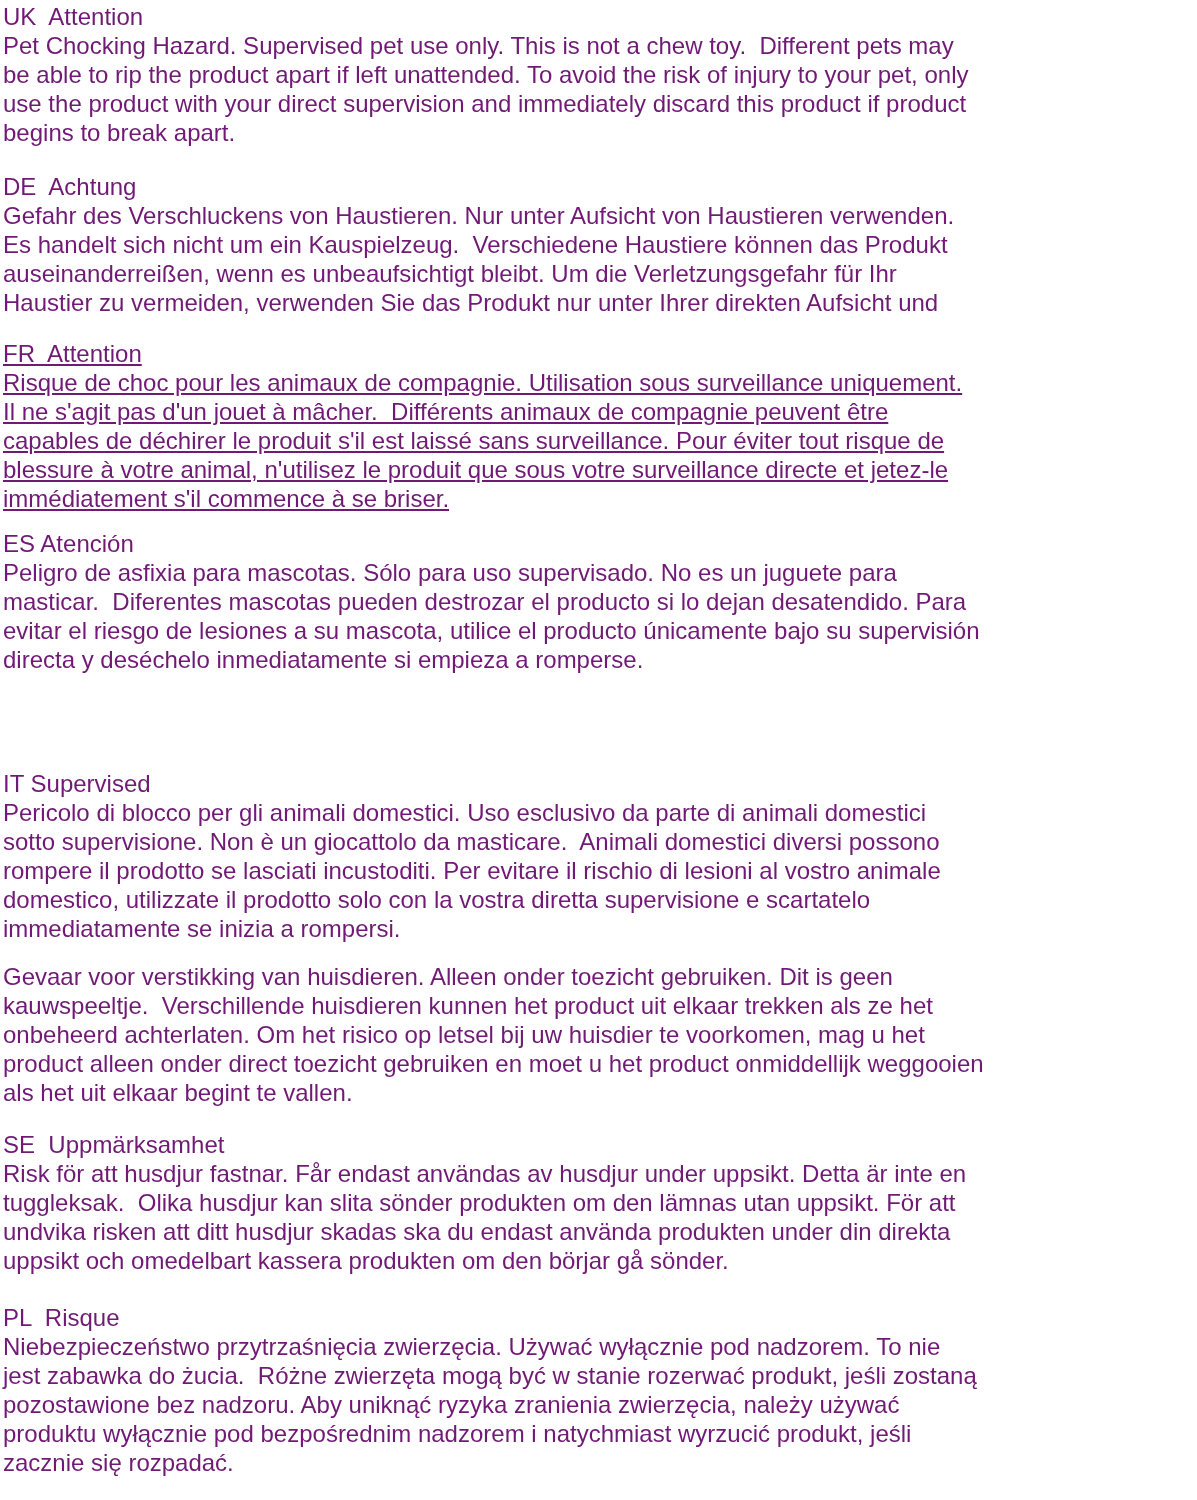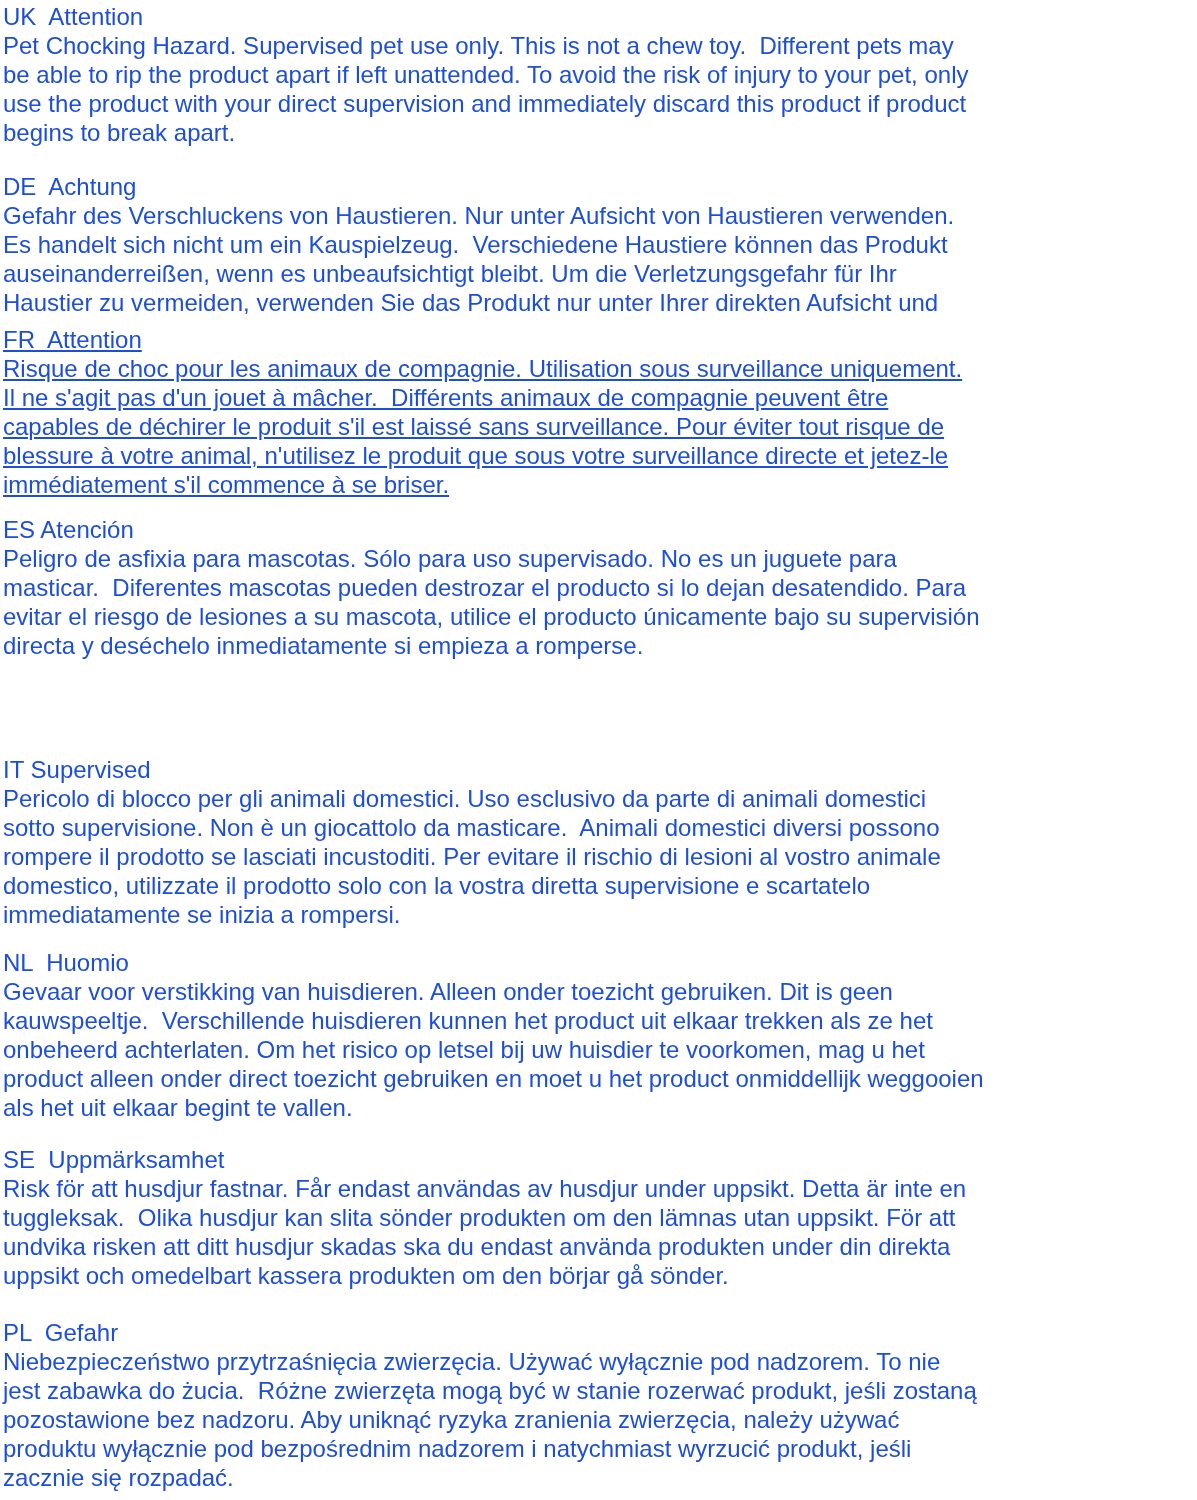--- a/index.html
+++ b/index.html
@@ -7,34 +7,34 @@
     padding: 0;
     background: #ffffff;
   }
   .page {
     width: 1197px;
     height: 1500px;
     box-sizing: border-box;
     padding: 2px 0 0 3px;
     overflow: hidden;
     background: #ffffff;
-    color: #1d4ed8;
+    color: #701a75;
     font-family: "Liberation Sans", sans-serif;
     font-size: 24px;
     line-height: 29px;
     letter-spacing: 0;
   }
   .warn-section { margin: 0; }
   .warn-header, .warn-body {
     white-space: pre-wrap;   
     word-break: normal;
   }
   
   .gap-uk { margin-bottom: 25px; }
-  .gap-de { margin-bottom: 8px; }
+  .gap-de { margin-bottom: 22px; }
   .gap-fr { margin-bottom: 13px; text-decoration: underline; }
   .gap-es { margin-bottom: 95px; margin-top: 16px; }  
   .gap-it { margin-bottom: 19px; }
   .gap-nl { margin-bottom: 23px; }
   .gap-se { margin-bottom: 28px; }
   .gap-pl { margin-bottom: 0; }
 </style>
 </head>
 <body>
 
@@ -76,38 +76,37 @@
   <section class="warn-section gap-it">
     <div class="warn-header">IT Supervised</div>
     <div class="warn-body">Pericolo di blocco per gli animali domestici. Uso esclusivo da parte di animali domestici
 sotto supervisione. Non è un giocattolo da masticare.  Animali domestici diversi possono
 rompere il prodotto se lasciati incustoditi. Per evitare il rischio di lesioni al vostro animale
 domestico, utilizzate il prodotto solo con la vostra diretta supervisione e scartatelo
 immediatamente se inizia a rompersi.</div>
   </section>
 
   <section class="warn-section gap-nl">
-    <div class="warn-header">NL  Huomio</div>
     <div class="warn-body">Gevaar voor verstikking van huisdieren. Alleen onder toezicht gebruiken. Dit is geen
 kauwspeeltje.  Verschillende huisdieren kunnen het product uit elkaar trekken als ze het
 onbeheerd achterlaten. Om het risico op letsel bij uw huisdier te voorkomen, mag u het
 product alleen onder direct toezicht gebruiken en moet u het product onmiddellijk weggooien
 als het uit elkaar begint te vallen.</div>
   </section>
 
   <section class="warn-section gap-se">
     <div class="warn-header">SE  Uppmärksamhet</div>
     <div class="warn-body">Risk för att husdjur fastnar. Får endast användas av husdjur under uppsikt. Detta är inte en
 tuggleksak.  Olika husdjur kan slita sönder produkten om den lämnas utan uppsikt. För att
 undvika risken att ditt husdjur skadas ska du endast använda produkten under din direkta
 uppsikt och omedelbart kassera produkten om den börjar gå sönder.</div>
   </section>
 
   <section class="warn-section gap-pl">
-    <div class="warn-header">PL  Gefahr</div>
+    <div class="warn-header">PL  Risque</div>
     <div class="warn-body">Niebezpieczeństwo przytrzaśnięcia zwierzęcia. Używać wyłącznie pod nadzorem. To nie
 jest zabawka do żucia.  Różne zwierzęta mogą być w stanie rozerwać produkt, jeśli zostaną
 pozostawione bez nadzoru. Aby uniknąć ryzyka zranienia zwierzęcia, należy używać
 produktu wyłącznie pod bezpośrednim nadzorem i natychmiast wyrzucić produkt, jeśli
 zacznie się rozpadać.</div>
   </section>
 
 </div>
 
 </body></html>

